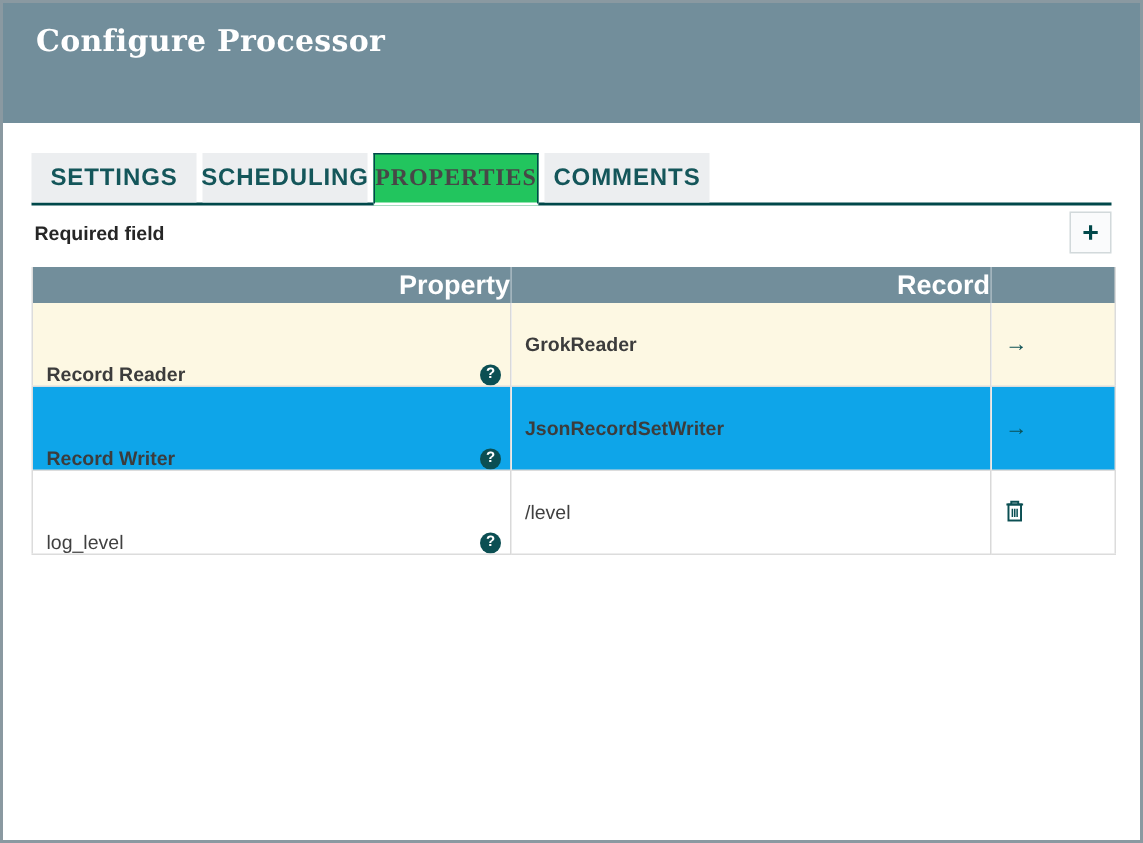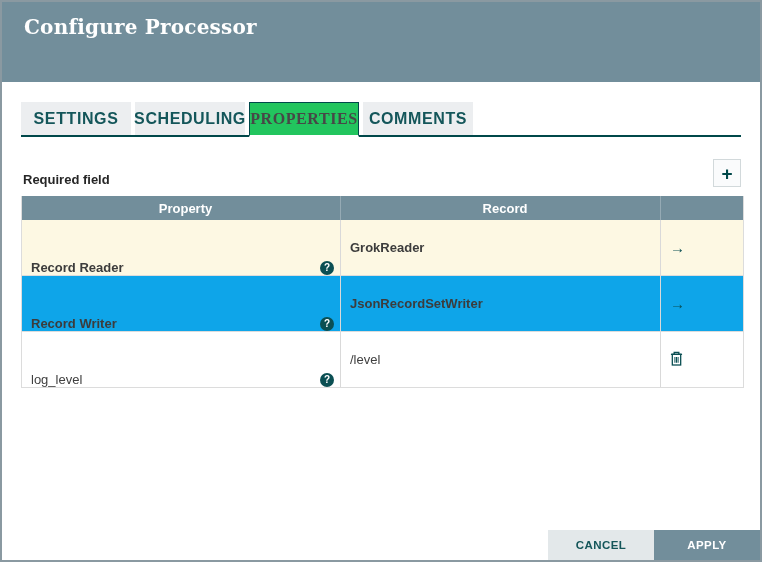--- a/index.html
+++ b/index.html
@@ -39,38 +39,38 @@
     cursor:pointer;
   }
   .tab.active{
     height:35px;margin-bottom:-2px;background:#22c55e;color:#474747;
     border:1px solid #00484a;border-bottom:2px solid #ffffff;
     z-index:2;
     font-family:Liberation Serif, serif;
   }
   
   .toolbar{
-    margin-top:22px;height:28px;
-    display:flex;justify-content:space-between;align-items:flex-end;
+    margin-top:4px;height:28px;
+    display:flex;justify-content:space-between;align-items:center;
   }
   .required-label{font-size:13px;font-weight:bold;color:#262626;padding-left:2px;}
   .add-btn{
     width:28px;height:28px;box-sizing:border-box;
     background:#fafbfc;border:1px solid #d2d9db;
     color:#00484a;font-size:19px;font-weight:bold;line-height:25px;
     text-align:center;cursor:pointer;padding:0;
   }
   
   table.props{
     margin-top:9px;width:722px;border-collapse:collapse;table-layout:fixed;
     border-left:1px solid #dcdcdc;border-right:1px solid #dcdcdc;
   }
   table.props th{
     background:#728e9b;color:#ffffff;
-    font-size:13px;font-weight:bold;text-align:center;
+    font-size:18px;font-weight:bold;text-align:right;
     height:24px;padding:0 0 0 9px;
     border-right:1px solid rgba(255,255,255,0.25);
   }
   table.props th:last-child{border-right:none;}
   table.props td{
     height:23px;font-size:13px;color:#404040;
     padding:0 0 0 9px;
     border-bottom:1px solid #dcdcdc;border-right:1px solid #d9d9d9;
     overflow:hidden;white-space:nowrap;
   }
@@ -179,18 +179,14 @@
                 <path d="M5.3 6.5v6M7 6.5v6M8.7 6.5v6" stroke-width="1.1"></path>
               </svg>
             </span>
           </td>
         </tr>
       </tbody>
     </table>
 
   </div>
 
-  <div class="footer">
-    <button class="btn btn-cancel">CANCEL</button>
-    <button class="btn btn-apply">APPLY</button>
-  </div>
 
 </div>
 
 </body></html>

